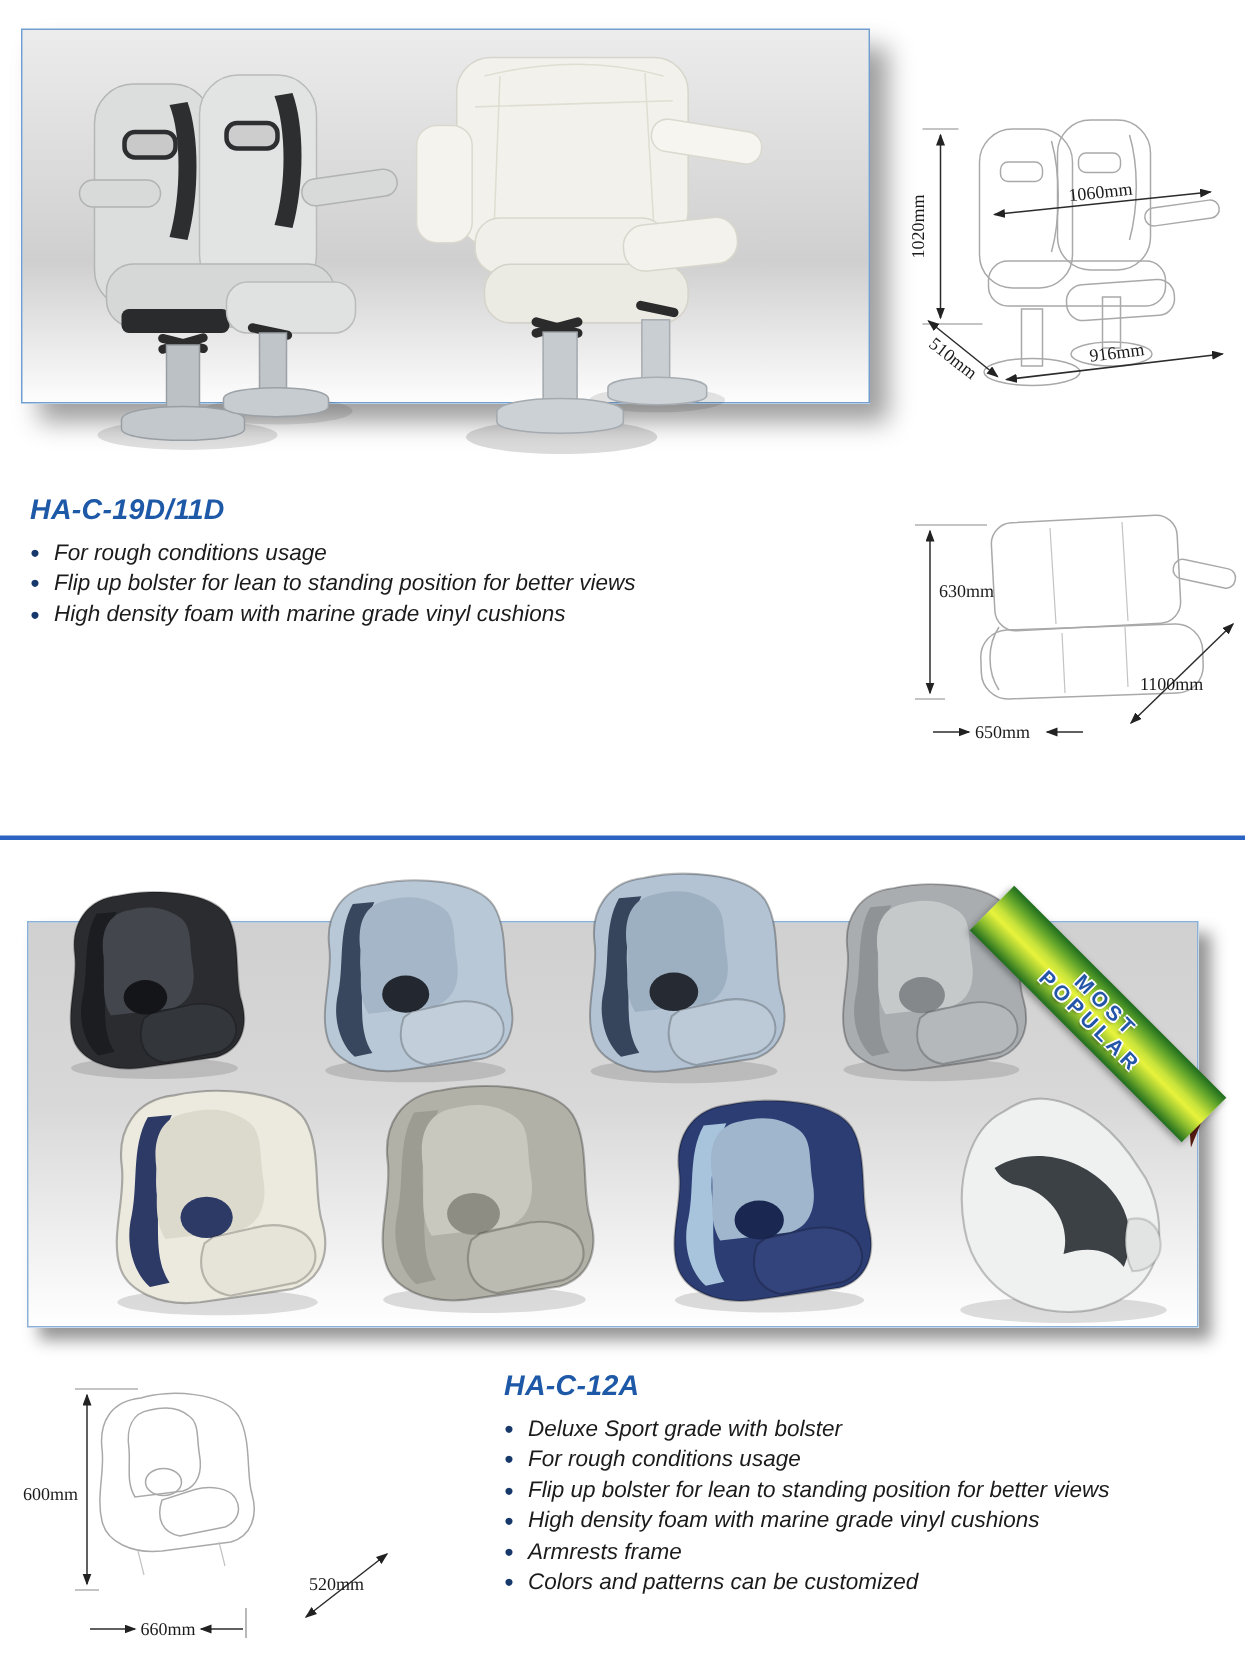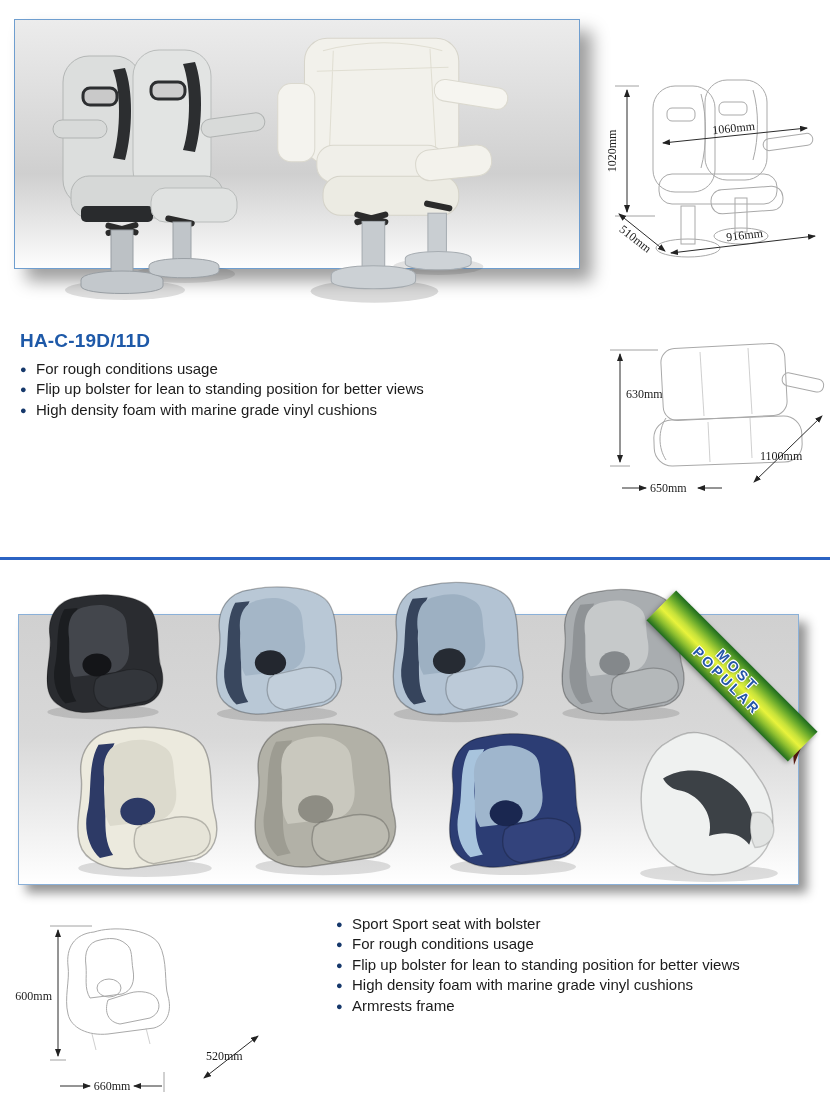--- a/index.html
+++ b/index.html
@@ -15,21 +15,21 @@
 
   
   .dim-drawing{position:absolute;}
   .dim-drawing text{font-family:"Liberation Serif",serif;font-size:12px;fill:#1a1a1a;}
   .outline{stroke:#a9a9a9;fill:none;stroke-width:1;}
   .outline-light{stroke:#c3c3c3;fill:none;stroke-width:.8;}
   .dimline{stroke:#2b2b2b;fill:none;stroke-width:1;}
   .tick{stroke:#8a8a8a;stroke-width:.8;}
 
   
-  .product{position:absolute;}
+  .product{position:absolute;font-style:italic;}
   .product h2{margin:0 0 7px 0;font-size:19px;font-weight:bold;color:var(--accent-blue,#1e59a8);letter-spacing:.2px;}
   .product ul{margin:0;padding:0;list-style:none;}
   .product li{font-size:15px;line-height:20.4px;color:#1b1b1b;}
   .product li::before{content:"\25CF";color:var(--bullet-navy,#16386b);font-size:11px;
     display:inline-block;width:16px;vertical-align:1px;}
 
   
   .divider{position:absolute;left:0;top:557px;width:830px;height:3px;
     background:var(--divider-blue,#2b63c3);}
 
@@ -247,22 +247,24 @@
       <text x="46" y="92" text-anchor="end">600mm</text>
       <path class="dimline" d="M252,128 L198,170" marker-start="url(#arS)" marker-end="url(#arE)"></path>
       <text x="200" y="152" text-anchor="start">520mm</text>
       <path class="dimline" d="M54,178 H84" marker-end="url(#arE)"></path>
       <text x="106" y="182" text-anchor="middle">660mm</text>
       <path class="dimline" d="M156,178 H128" marker-end="url(#arE)"></path>
     </g>
   </svg>
 
   <div class="product" style="left:336px;top:914px;width:480px">
+    <h2>HA-C-12A</h2>
     <ul>
-      <li>Sport Sport seat with bolster</li>
+      <li>Deluxe Sport grade with bolster</li>
       <li>For rough conditions usage</li>
       <li>Flip up bolster for lean to standing position for better views</li>
       <li>High density foam with marine grade vinyl cushions</li>
       <li>Armrests frame</li>
+      <li>Colors and patterns can be customized</li>
     </ul>
   </div>
 
 </div>
 
 </body></html>

